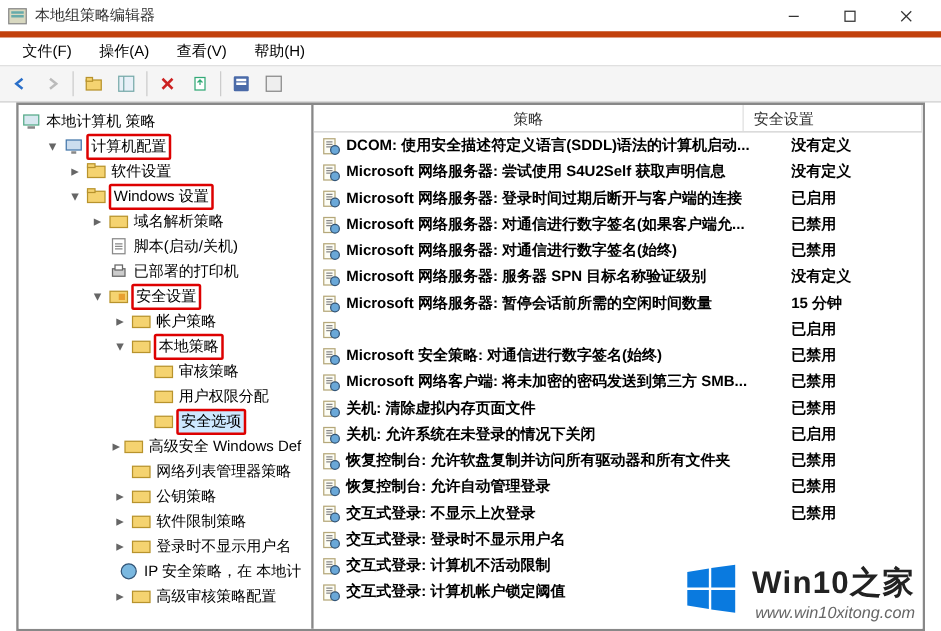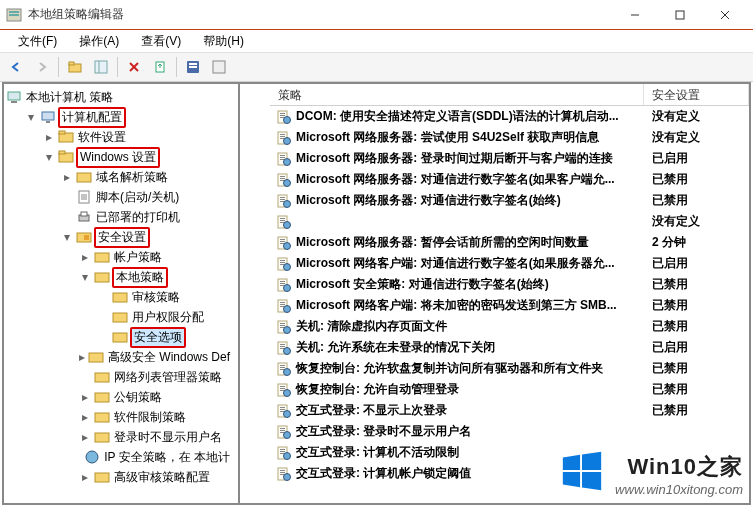--- a/index.html
+++ b/index.html
@@ -1,58 +1,58 @@
 <!DOCTYPE html>
 <html><head>
 <meta charset="utf-8">
 <style>
 * { margin: 0; padding: 0; box-sizing: border-box; font-family: "Microsoft YaHei", "Segoe UI", sans-serif; font-size: 12px; }
 body { width: 753px; height: 505px; background: #fff; overflow: hidden; position: relative; }
 
-.titlebar { height: 30px; display: flex; align-items: center; padding: 0 6px; border-bottom: 1px solid #c2410c; }
+.titlebar { height: 30px; display: flex; align-items: center; padding: 0 6px; border-bottom: 5px solid #c2410c; }
 .titlebar-icon { width: 16px; height: 16px; margin-right: 6px; }
 .titlebar-text { flex: 1; color: #333; }
 .wincontrols { display: flex; gap: 0; }
 .winbtn { width: 45px; height: 28px; display: flex; align-items: center; justify-content: center; color: #555; }
 .winbtn.close { color: #333; }
 
 .menubar { height: 22px; display: flex; align-items: center; padding: 0 12px; gap: 10px; }
 .menuitem { padding: 2px 6px; }
 
 .toolbar { height: 30px; display: flex; align-items: center; padding: 0 4px; gap: 2px; border-top: 1px solid #e0e0e0; border-bottom: 1px solid #d0d0d0; background: #f5f5f5; }
 .tbtn { width: 24px; height: 24px; display: flex; align-items: center; justify-content: center; border: 1px solid transparent; border-radius: 2px; }
 .tsep { width: 1px; height: 20px; background: #ccc; margin: 0 2px; }
 
-.workarea { display: flex; height: calc(100% - 82px); border: 2px solid #888; margin: 0 2px; gap: 30px; }
+.workarea { display: flex; height: calc(100% - 82px); border: 2px solid #888; margin: 0 13px; }
 .treepane { width: 236px; overflow: auto; border-right: 2px solid #888; background: #fff; }
 .listpane { flex: 1; overflow: auto; background: #fff; position: relative; }
 
 .listheader { display: flex; height: 22px; border-bottom: 1px solid #d0d0d0; position: sticky; top: 0; background: #fff; }
 .listheader .col { padding: 3px 8px; border-right: 1px solid #e0e0e0; color: #333; }
-.col-name { width: 374px; }
+.col-name { width: 344px; text-align: center; }
 .col-sec { flex: 1; }
 
 .listrow { display: flex; height: 21px; align-items: center; font-weight: bold; }
 .listrow .c1 { width: 374px; padding-left: 6px; display: flex; align-items: center; gap: 4px; white-space: nowrap; overflow: hidden; }
 .listrow .c2 { flex: 1; padding-left: 8px; white-space: nowrap; }
 .pol-icon { width: 16px; height: 16px; flex-shrink: 0; }
 
 .treenode { white-space: nowrap; }
 .treerow { display: flex; align-items: center; height: 20px; gap: 2px; padding-right: 4px; }
 .expander { width: 14px; height: 14px; display: flex; align-items: center; justify-content: center; color: #666; cursor: pointer; }
 .node-icon { width: 16px; height: 16px; flex-shrink: 0; }
 .node-label { padding: 1px 2px; }
 .hl { border: 2px solid #d00; border-radius: 2px; padding: 0 2px; }
 .sel { background: #cde8ff; }
 .children { padding-left: 18px; }
 
 .watermark { position: absolute; right: 6px; bottom: 6px; display: flex; align-items: flex-end; gap: 10px; pointer-events: none; }
 .watermark .logo svg { width: 46px; height: 46px; }
 .watermark .wtext { text-align: right; }
-.watermark .wtitle { font-size: 22px; font-weight: 600; color: #222; letter-spacing: 1px; }
+.watermark .wtitle { font-size: 25px; font-weight: 600; color: #222; letter-spacing: 1px; }
 .watermark .wurl { font-size: 13px; color: #666; font-style: italic; }
 </style>
 </head>
 <body>
 
 <div class="titlebar">
   <span class="titlebar-icon">
     <svg viewBox="0 0 16 16">
         <rect x="1" y="2" width="14" height="12" fill="#d8d8c0" stroke="#888"></rect>
         <rect x="3" y="4" width="10" height="2" fill="#6aa"></rect>
@@ -374,46 +374,46 @@
         </div>
         <div class="listrow">
           <div class="c1">
             <span class="pol-icon"><svg viewBox="0 0 16 16">
                 <rect x="2" y="2" width="9" height="12" fill="#fdfdf5" stroke="#b5a87a"></rect>
                 <rect x="4" y="4" width="5" height="1" fill="#888"></rect>
                 <rect x="4" y="6" width="5" height="1" fill="#888"></rect>
                 <rect x="4" y="8" width="5" height="1" fill="#888"></rect>
                 <circle cx="11" cy="11" r="3.5" fill="#6aa8d8" stroke="#357"></circle>
               </svg></span>
+            <span>Microsoft 网络服务器: 服务器 SPN 目标名称验证级别</span>
           </div>
           <div class="c2">没有定义</div>
         </div>
         <div class="listrow">
           <div class="c1">
             <span class="pol-icon"><svg viewBox="0 0 16 16">
                 <rect x="2" y="2" width="9" height="12" fill="#fdfdf5" stroke="#b5a87a"></rect>
                 <rect x="4" y="4" width="5" height="1" fill="#888"></rect>
                 <rect x="4" y="6" width="5" height="1" fill="#888"></rect>
                 <rect x="4" y="8" width="5" height="1" fill="#888"></rect>
                 <circle cx="11" cy="11" r="3.5" fill="#6aa8d8" stroke="#357"></circle>
               </svg></span>
             <span>Microsoft 网络服务器: 暂停会话前所需的空闲时间数量</span>
           </div>
-          <div class="c2">2 分钟</div>
-        </div>
-        <div class="listrow">
-          <div class="c1">
-            <span class="pol-icon"><svg viewBox="0 0 16 16">
-                <rect x="2" y="2" width="9" height="12" fill="#fdfdf5" stroke="#b5a87a"></rect>
-                <rect x="4" y="4" width="5" height="1" fill="#888"></rect>
-                <rect x="4" y="6" width="5" height="1" fill="#888"></rect>
-                <rect x="4" y="8" width="5" height="1" fill="#888"></rect>
-                <circle cx="11" cy="11" r="3.5" fill="#6aa8d8" stroke="#357"></circle>
-              </svg></span>
-            <span>Microsoft 网络客户端: 对通信进行数字签名(如果服务器允...</span>
+          <div class="c2">15 分钟</div>
+        </div>
+        <div class="listrow">
+          <div class="c1">
+            <span class="pol-icon"><svg viewBox="0 0 16 16">
+                <rect x="2" y="2" width="9" height="12" fill="#fdfdf5" stroke="#b5a87a"></rect>
+                <rect x="4" y="4" width="5" height="1" fill="#888"></rect>
+                <rect x="4" y="6" width="5" height="1" fill="#888"></rect>
+                <rect x="4" y="8" width="5" height="1" fill="#888"></rect>
+                <circle cx="11" cy="11" r="3.5" fill="#6aa8d8" stroke="#357"></circle>
+              </svg></span>
           </div>
           <div class="c2">已启用</div>
         </div>
         <div class="listrow">
           <div class="c1">
             <span class="pol-icon"><svg viewBox="0 0 16 16">
                 <rect x="2" y="2" width="9" height="12" fill="#fdfdf5" stroke="#b5a87a"></rect>
                 <rect x="4" y="4" width="5" height="1" fill="#888"></rect>
                 <rect x="4" y="6" width="5" height="1" fill="#888"></rect>
                 <rect x="4" y="8" width="5" height="1" fill="#888"></rect>

